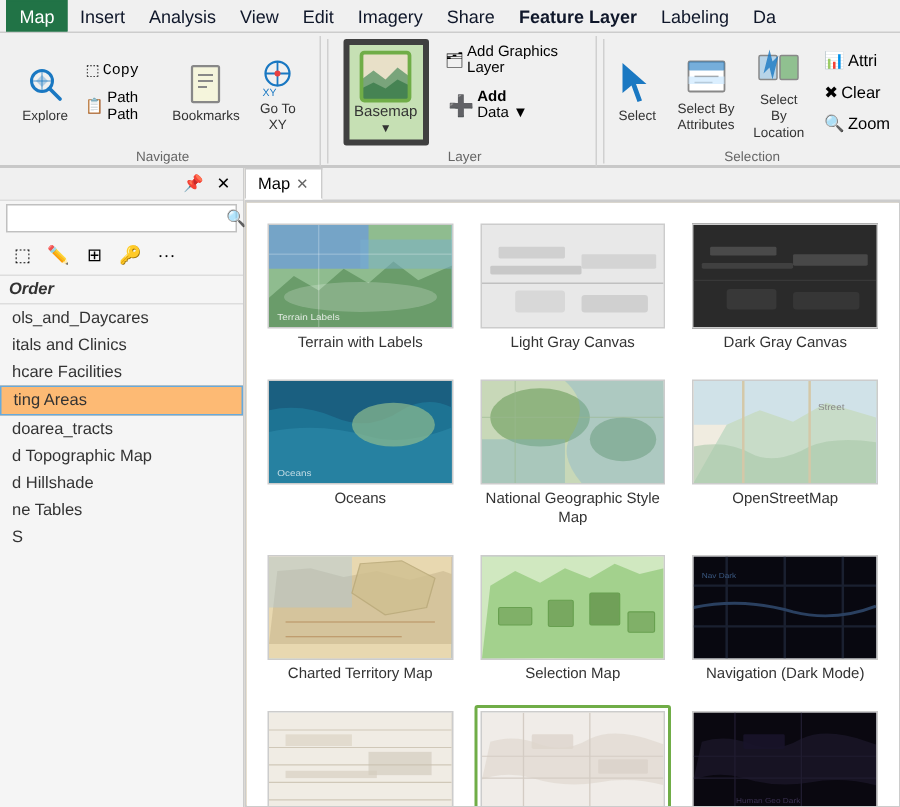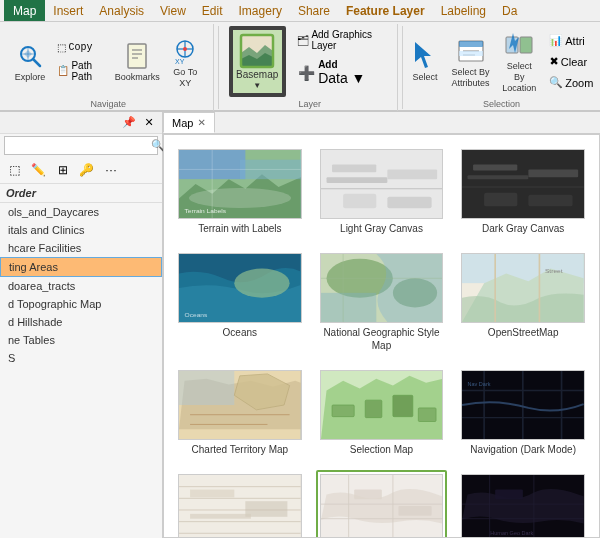--- a/index.html
+++ b/index.html
@@ -11,21 +11,21 @@
       background: #f0f0f0;
       border-bottom: 1px solid #ccc;
       height: 22px;
       align-items: center;
       padding: 0 4px;
     }
     .menu-item {
       padding: 2px 8px;
       cursor: pointer;
       font-size: 12px;
-      color: #a16207;
+      color: #0f172a;
       height: 100%;
       display: flex;
       align-items: center;
     }
     .menu-item.active {
       background: #cce8ff;
       border: 1px solid #66aadd;
     }
 
     
@@ -399,21 +399,21 @@
         </div>
         <div style="display:flex;flex-direction:column;gap:2px;margin-left:4px;">
           <div class="small-btn" style="font-size:10px;">
             <span>🗂</span>
             <span>Add Graphics Layer</span>
           </div>
           <div class="ribbon-btn" style="flex-direction:row;min-width:auto;padding:2px 6px;gap:2px;">
             <span style="font-size:14px;">➕</span>
             <div>
               <div style="font-size:10px;font-weight:600;">Add</div>
-              <div style="font-size:14px;">Data ▼</div>
+              <div style="font-size:10px;">Data ▼</div>
             </div>
           </div>
         </div>
       </div>
       <div class="ribbon-group-label">Layer</div>
     </div>
 
     <div class="ribbon-separator"></div>
 
     <div class="ribbon-group" style="min-width:180px;">

